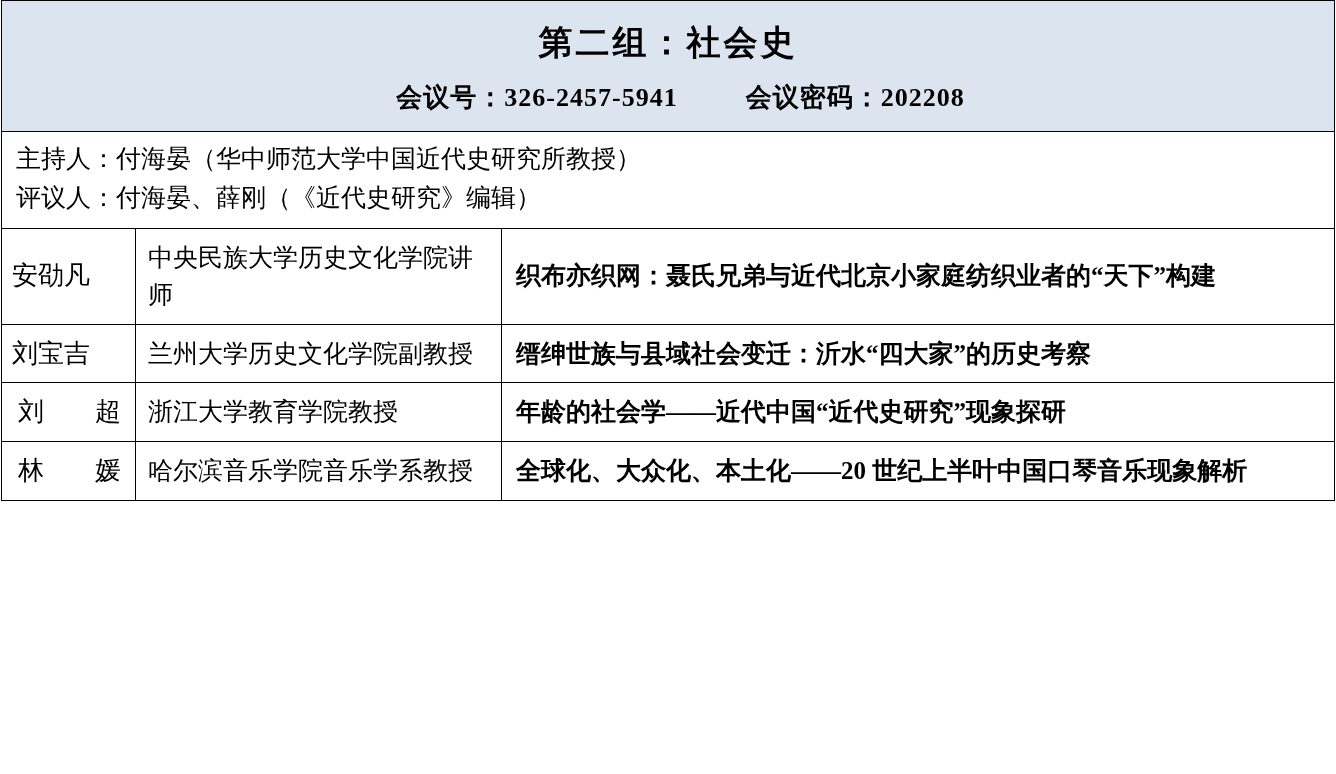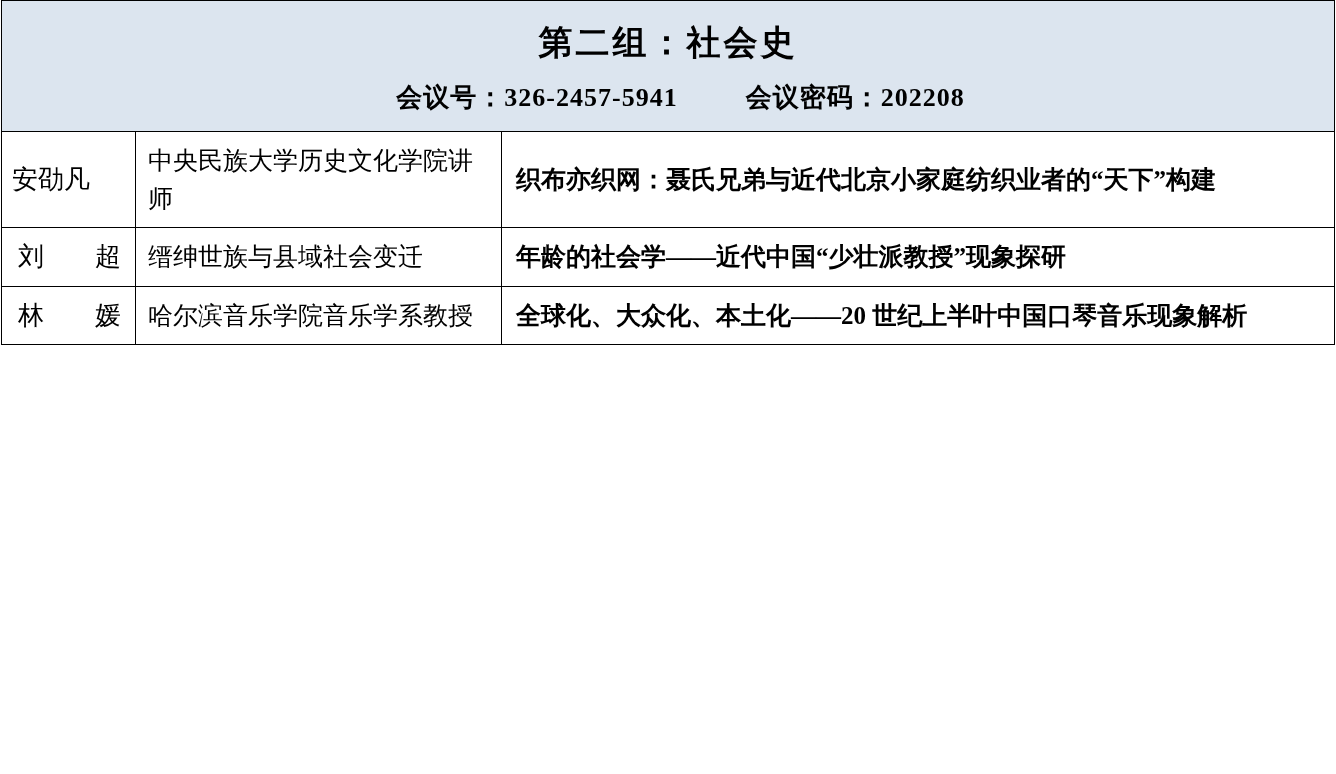--- a/index.html
+++ b/index.html
@@ -112,40 +112,53 @@
     </colgroup>
     <tbody>
       <tr>
         <td class="hdr-cell" colspan="3">
           <div class="hdr-title">第二组：社会史</div>
           <div class="hdr-meta">
             <span>会议号：</span><span>326-2457-5941</span><span class="gap"></span><span>会议密码：</span><span>202208</span>
           </div>
         </td>
       </tr>
+      <tr>
+        <td class="people-cell" colspan="3">
+          <div class="people-line">主持人：付海晏（华中师范大学中国近代史研究所教授）</div>
+          <div class="people-line">评议人：付海晏、薛刚（《近代史研究》编辑）</div>
+        </td>
+      </tr>
 
       <tr>
         <td class="name-cell">
           <span class="name-inner">安劭凡</span>
         </td>
         <td class="affil-cell">中央民族大学历史文化学院讲师</td>
         <td class="title-cell">织布亦织网：聂氏兄弟与近代北京小家庭纺织业者的“天下”构建</td>
       </tr>
 
 
+      <tr>
+        <td class="name-cell">
+          <span class="name-inner">刘宝吉</span>
+        </td>
+        <td class="affil-cell">兰州大学历史文化学院副教授</td>
+        <td class="title-cell">缙绅世族与县域社会变迁：沂水“四大家”的历史考察</td>
+      </tr>
 
       <tr>
         <td class="name-cell spaced">
           <span class="name-inner justify">
             <span>刘</span>
             <span>超</span>
           </span>
         </td>
-        <td class="affil-cell">缙绅世族与县域社会变迁</td>
-        <td class="title-cell">年龄的社会学——近代中国“少壮派教授”现象探研</td>
+        <td class="affil-cell">浙江大学教育学院教授</td>
+        <td class="title-cell">年龄的社会学——近代中国“近代史研究”现象探研</td>
       </tr>
 
       <tr>
         <td class="name-cell spaced">
           <span class="name-inner justify">
             <span>林</span>
             <span>媛</span>
           </span>
         </td>
         <td class="affil-cell">哈尔滨音乐学院音乐学系教授</td>

